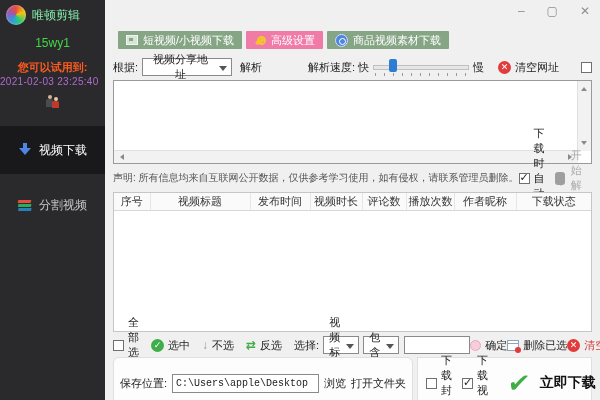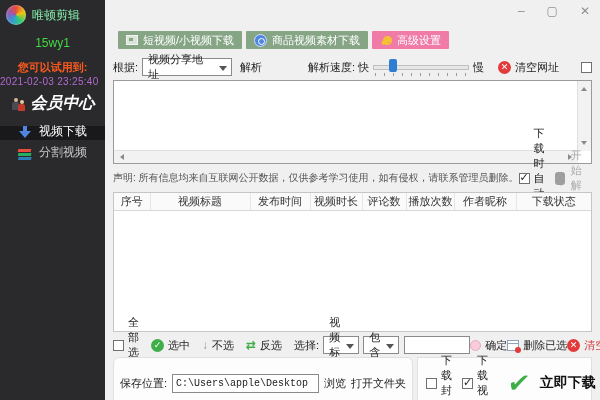--- a/index.html
+++ b/index.html
@@ -22,21 +22,21 @@
   .member{position:absolute;top:93px;width:100%;display:flex;align-items:center;justify-content:center;gap:4px;
     color:#fff;font-family:"DejaVu Serif","Liberation Serif",serif;font-style:italic;font-weight:bold;font-size:16px;cursor:pointer;}
   .icon-member{position:relative;width:16px;height:16px;}
   .icon-member .p1{position:absolute;left:1px;top:2px;width:7px;height:12px;}
   .icon-member .p1::before{content:"";position:absolute;left:2px;top:0;width:4px;height:4px;border-radius:50%;background:#d8b894;}
   .icon-member .p1::after{content:"";position:absolute;left:0;top:4px;width:7px;height:8px;border-radius:2px 2px 0 0;background:#4a4a52;}
   .icon-member .p2{position:absolute;left:7px;top:4px;width:7px;height:11px;}
   .icon-member .p2::before{content:"";position:absolute;left:2px;top:0;width:4px;height:4px;border-radius:50%;background:#e8c8a0;}
   .icon-member .p2::after{content:"";position:absolute;left:0;top:4px;width:7px;height:7px;border-radius:2px 2px 0 0;background:#c0392b;}
   .menu{position:absolute;top:126px;left:0;width:105px;}
-  .menu-item{height:14px;margin-bottom:7px;display:flex;align-items:flex-end;justify-content:center;gap:7px;font-size:12px;cursor:pointer;color:#c9c9c9;}
+  .menu-item{height:48px;margin-bottom:7px;display:flex;align-items:center;justify-content:center;gap:7px;font-size:12px;cursor:pointer;color:#c9c9c9;}
   .menu-item.active{background:#19191b;color:#fff;}
   .mi-ic{width:14px;height:14px;position:relative;flex:0 0 auto;}
   
   .mi-download::before{content:"";position:absolute;left:5px;top:0;width:4px;height:6px;background:#4f86e3;}
   .mi-download::after{content:"";position:absolute;left:1px;top:5px;width:0;height:0;border:6px solid transparent;border-top:7px solid #4f86e3;}
   
   .mi-wand::before{content:"";position:absolute;left:1px;top:5px;width:12px;height:5px;background:#4f86e3;transform:rotate(-28deg);border-radius:2px;}
   .mi-wand::after{content:"";position:absolute;right:0px;top:1px;width:4px;height:4px;background:#f4c430;transform:rotate(45deg);}
   
   .mi-split::before{content:"";position:absolute;left:0;top:2px;width:13px;height:3px;background:#e74c3c;box-shadow:1px 4px 0 #27ae60, 2px 8px 0 #2980b9;transform:skewX(-12deg);}
@@ -55,21 +55,21 @@
   .tic-clip::after{content:"";position:absolute;left:2px;top:2px;width:4px;height:3px;background:#85a585;}
   .tic-globe{width:11px;height:11px;border-radius:50%;background:#4f86e3;border:1px solid #cfe0f8;}
   .tic-globe::after{content:"";position:absolute;left:3px;top:3px;width:5px;height:5px;border:1px solid #fff;border-radius:50%;}
   .tic-wrench::before{content:"";position:absolute;left:1px;top:4px;width:11px;height:4px;background:#f4c430;transform:rotate(-30deg);border-radius:2px;}
   .tic-wrench::after{content:"";position:absolute;right:0;top:1px;width:5px;height:5px;border:2px solid #f4c430;border-radius:50%;background:transparent;}
   
   .parse-row{position:absolute;left:8px;right:8px;top:57px;height:20px;display:flex;align-items:center;}
   .lbl{white-space:nowrap;}
   .select{height:18px;background:#fff;border:1px solid #8a8a8a;display:flex;align-items:center;padding:0 18px 0 5px;position:relative;cursor:pointer;box-sizing:border-box;}
   .select .arr{position:absolute;right:4px;top:7px;width:0;height:0;border:4px solid transparent;border-top:5px solid #555;}
-  .src-select{width:90px;margin-left:4px;}
+  .src-select{width:90px;margin-left:4px;text-align:center;}
   .parse-link{margin-left:8px;cursor:pointer;}
   .slider{position:relative;width:96px;height:18px;margin:0 4px;flex:0 0 auto;}
   .slider-track{position:absolute;left:0;right:0;top:7px;height:3px;background:#e6e6e6;border:1px solid #c0c0c0;}
   .slider-thumb{position:absolute;left:16px;top:1px;width:8px;height:13px;background:#2d7dd2;border-radius:2px;cursor:pointer;}
   .slider-ticks{position:absolute;left:2px;right:2px;bottom:0;height:3px;
     background:repeating-linear-gradient(to right,#9a9a9a 0 1px,transparent 1px 9px);}
   .icon-circle{width:13px;height:13px;border-radius:50%;color:#fff;font-size:9px;line-height:13px;text-align:center;flex:0 0 auto;cursor:pointer;}
   .red-c{background:#e23b3b;}
   .green-c{background:#3fae49;}
   .icon-circle::after{content:"✕";}
@@ -131,21 +131,20 @@
     <span>唯顿剪辑</span>
   </div>
   <div class="username">15wy1</div>
   <div class="trial-label">您可以试用到:</div>
   <div class="trial-date">2021-02-03 23:25:40</div>
   <div class="member">
     <span class="icon-member">
         <span class="p1"></span>
         <span class="p2"></span>
       </span>
-    <span>会员中心</span>
   </div>
   <div class="menu">
     <div class="menu-item active">
       <span class="mi-ic mi-download"></span>
       <span>视频下载</span>
     </div>
     <div class="menu-item">
       <span class="mi-ic mi-split"></span>
       <span>分割视频</span>
     </div>
@@ -158,27 +157,27 @@
     <span>–</span>
     <span>▢</span>
     <span>✕</span>
   </div>
 
   <div class="tabs">
     <div class="tab">
       <span class="tic tic-clip"></span>
       <span>短视频/小视频下载</span>
     </div>
+    <div class="tab pink">
+      <span class="tic tic-wrench"></span>
+      <span>高级设置</span>
+    </div>
     <div class="tab">
       <span class="tic tic-globe"></span>
       <span>商品视频素材下载</span>
-    </div>
-    <div class="tab pink">
-      <span class="tic tic-wrench"></span>
-      <span>高级设置</span>
     </div>
   </div>
 
   <div class="parse-row">
     <span class="lbl">根据:</span>
     <div class="select src-select">
       <span>视频分享地址</span>
       <span class="arr"></span>
     </div>
     <span class="parse-link">解析</span>

